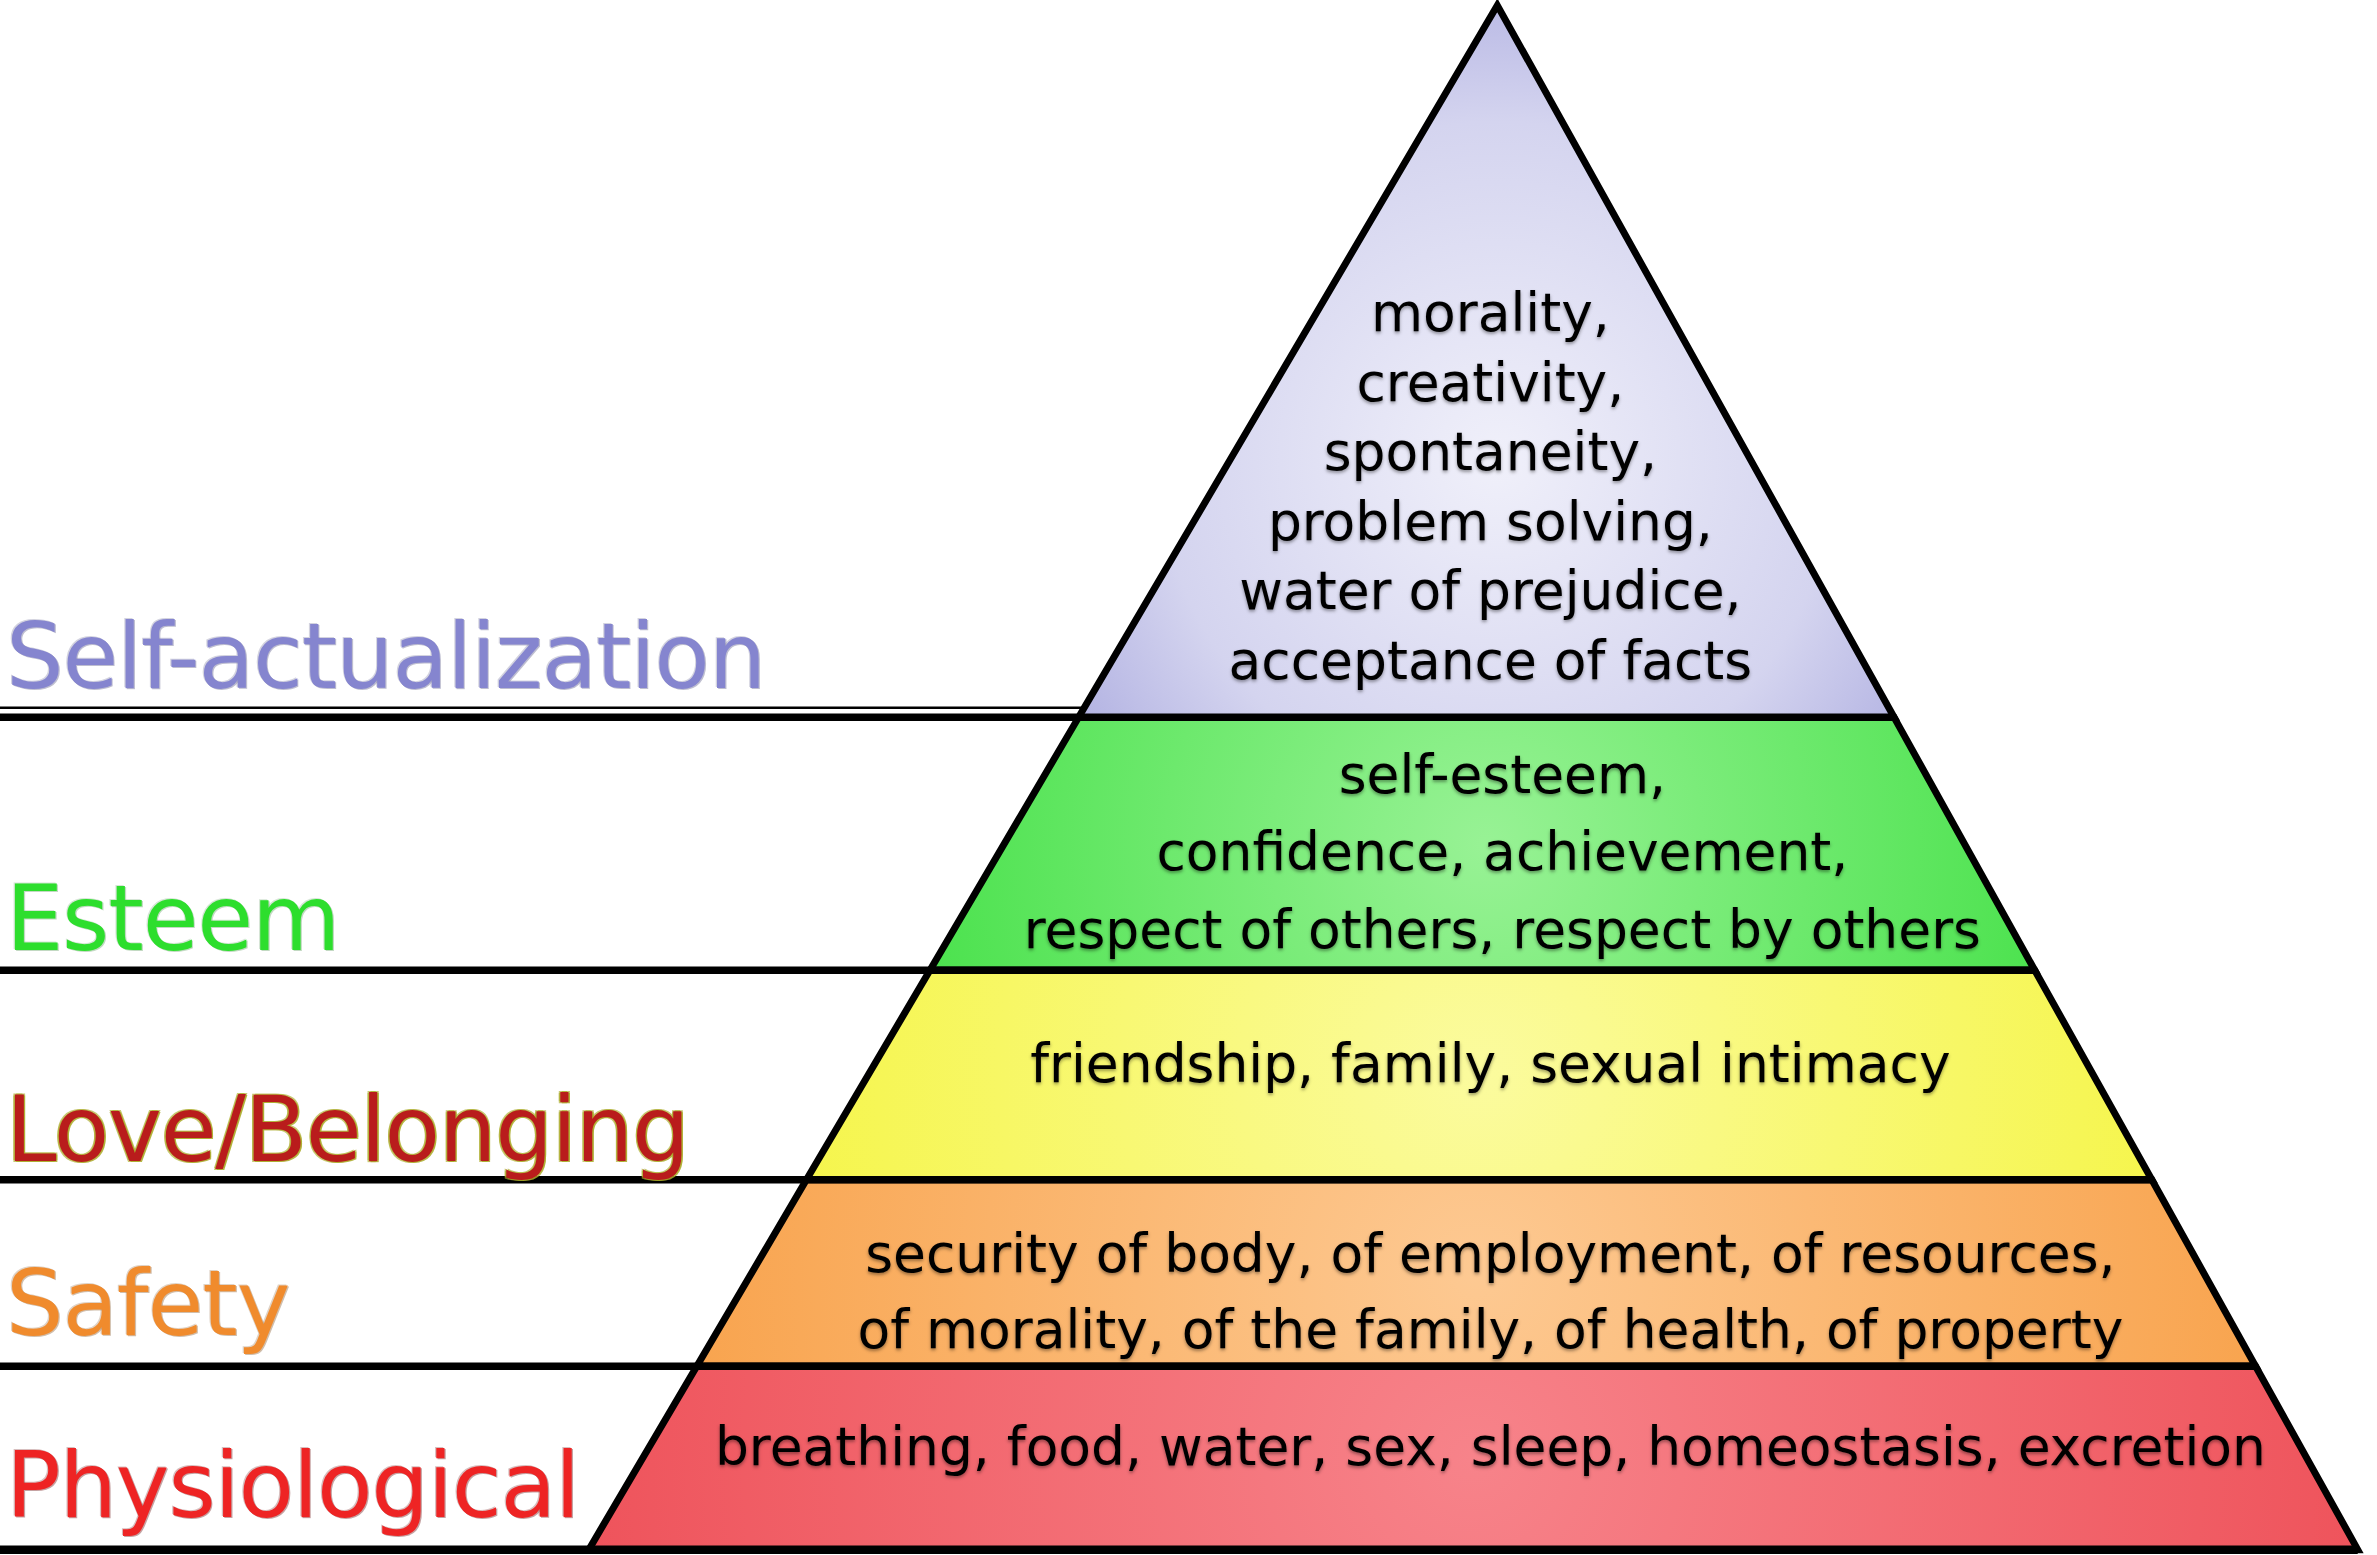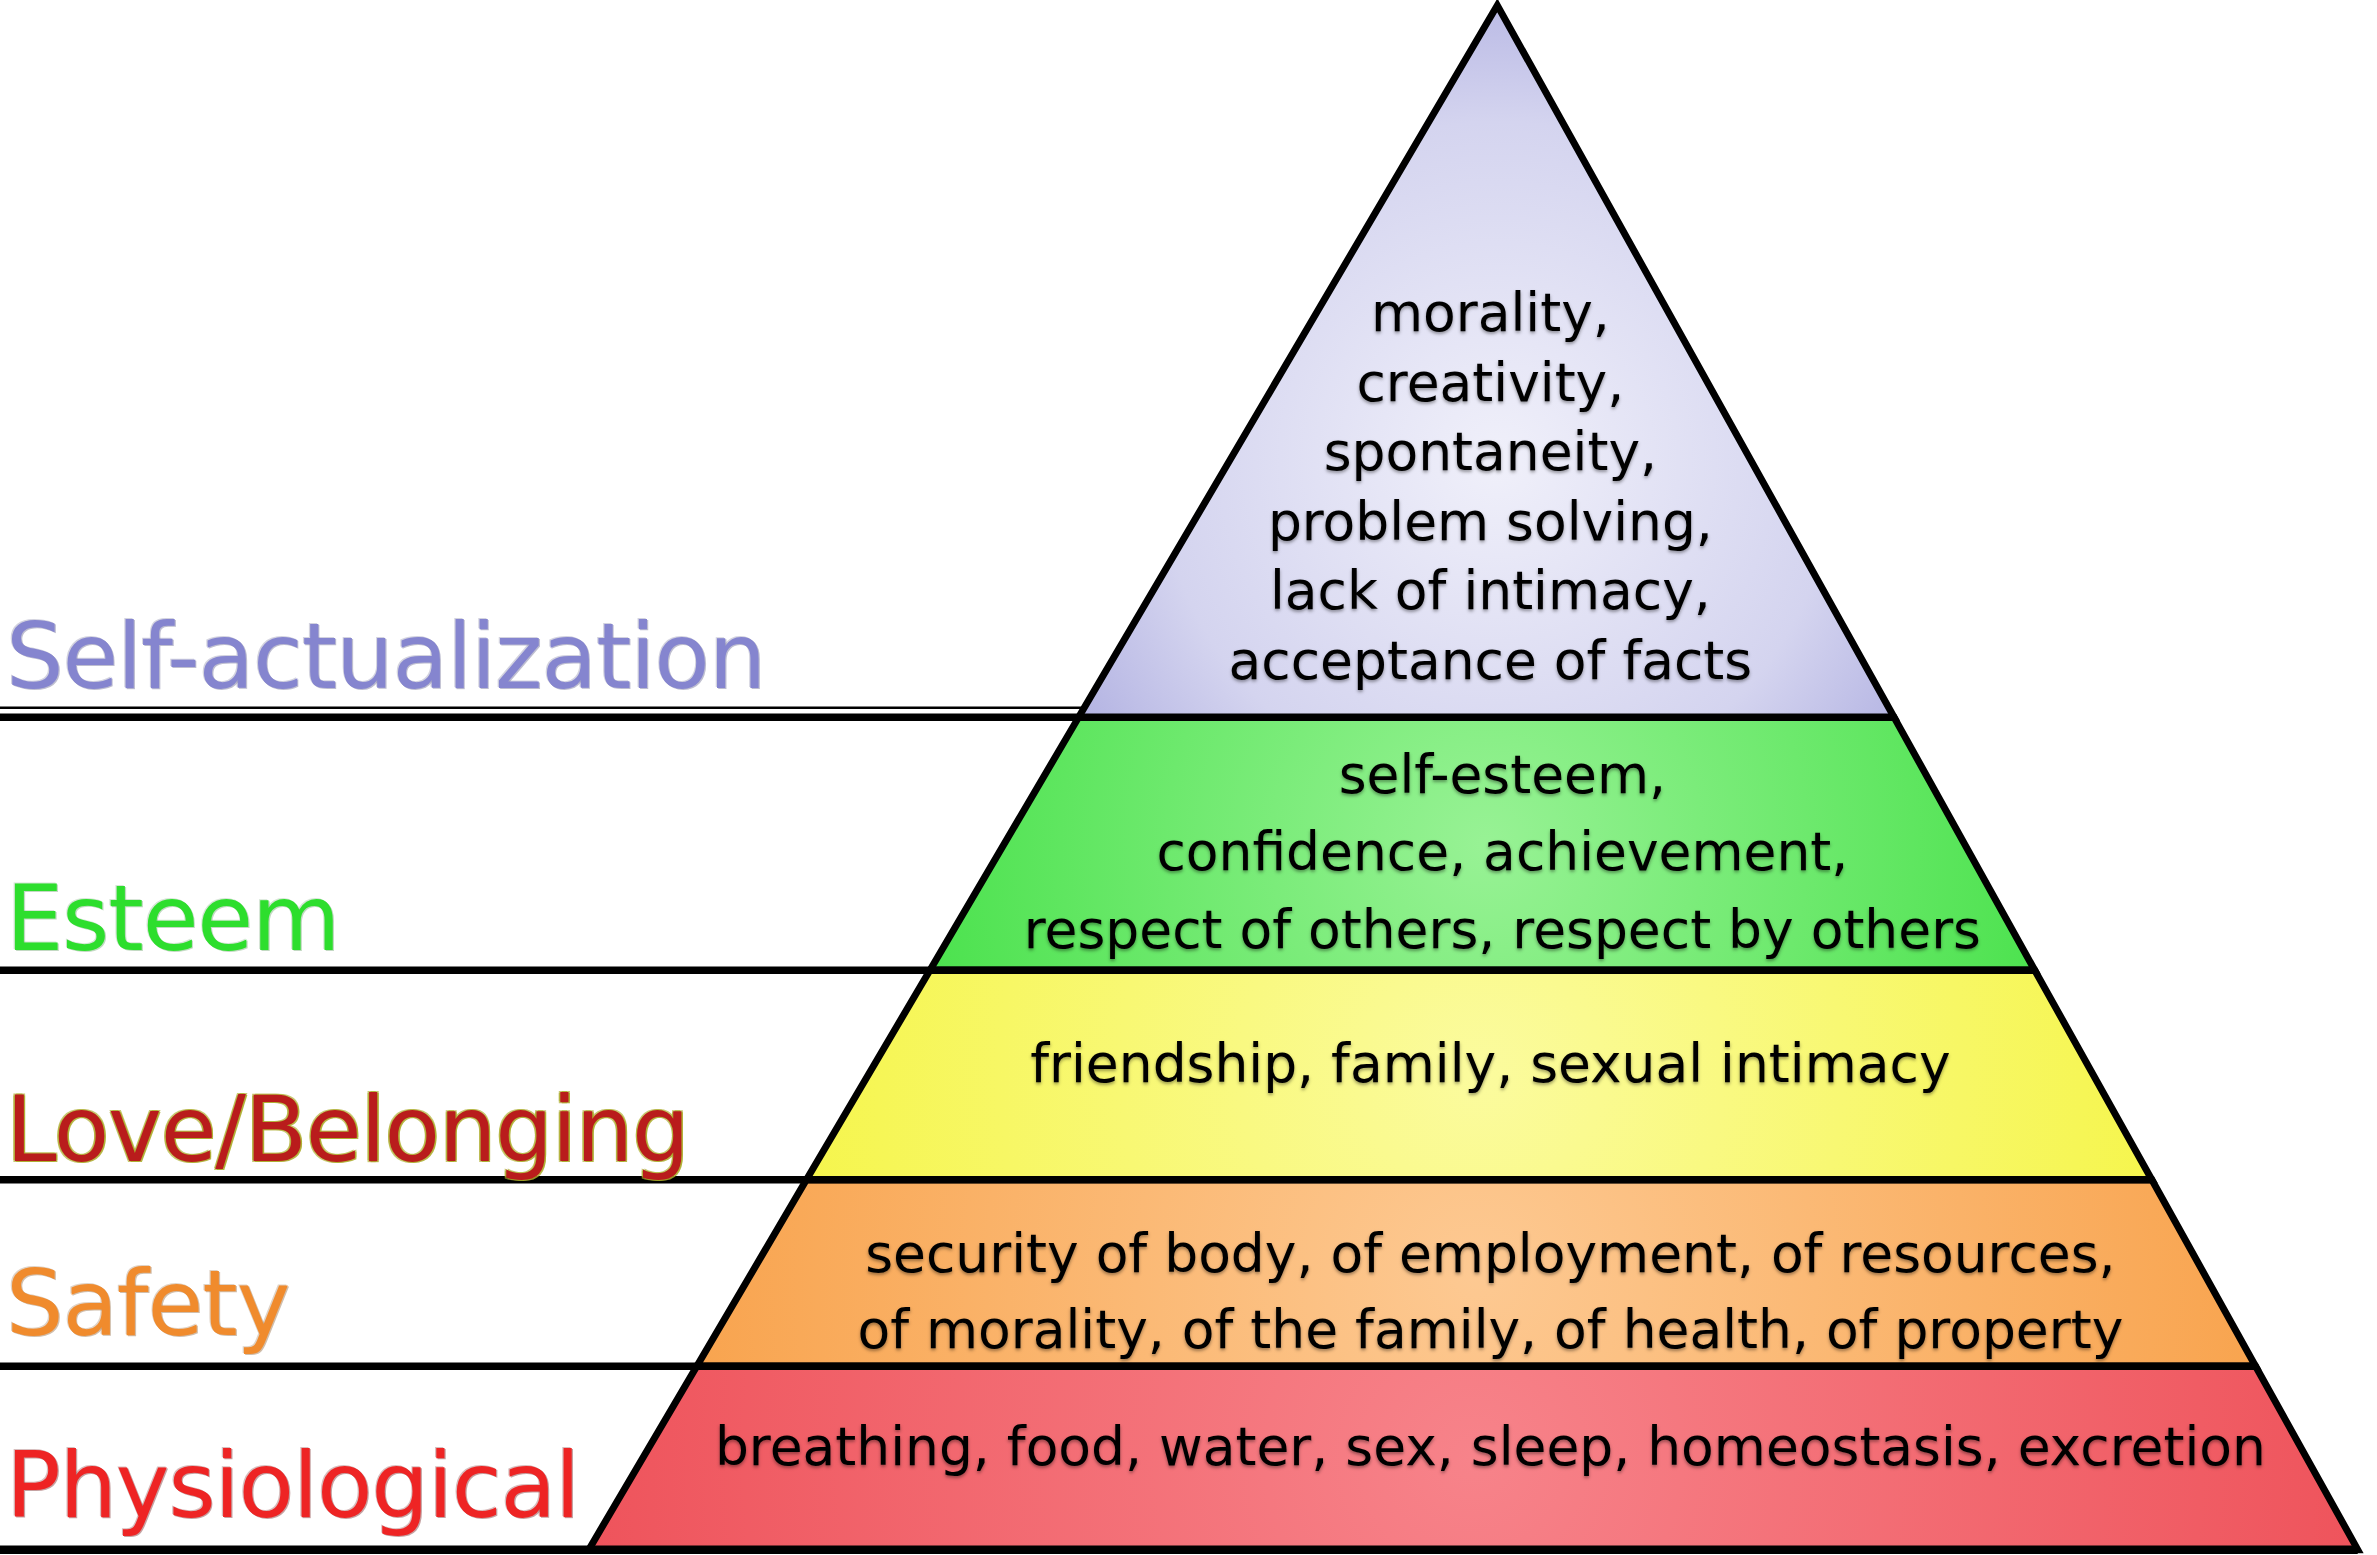--- a/index.html
+++ b/index.html
@@ -94,21 +94,21 @@
   <div class="side-label lbl-esteem" style="top:55.8%">Esteem</div>
   <div class="side-label lbl-love" style="top:69.4%">Love/Belonging</div>
   <div class="side-label lbl-safety" style="top:80.6%">Safety</div>
   <div class="side-label lbl-phys" style="top:92.3%">Physiological</div>
 
   <div class="band-text bt-selfact">
     <div>morality,</div>
     <div>creativity,</div>
     <div>spontaneity,</div>
     <div>problem solving,</div>
-    <div>lack of intimacy,</div>
+    <div>water of prejudice,</div>
     <div>acceptance of facts</div>
   </div>
 
   <div class="band-text bt-esteem">
     <div>self-esteem,</div>
     <div>confidence, achievement,</div>
     <div>respect of others, respect by others</div>
   </div>
 
   <div class="band-text bt-love">

